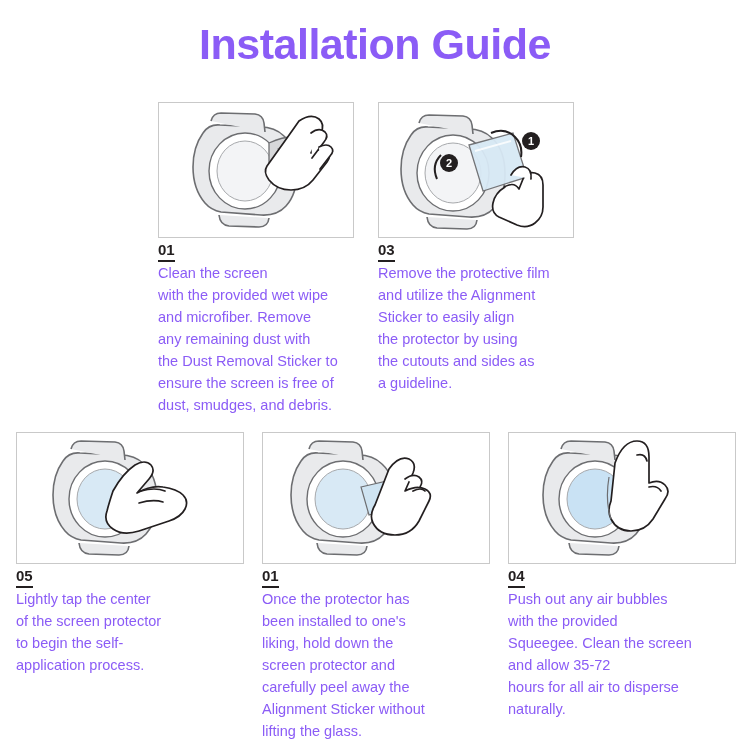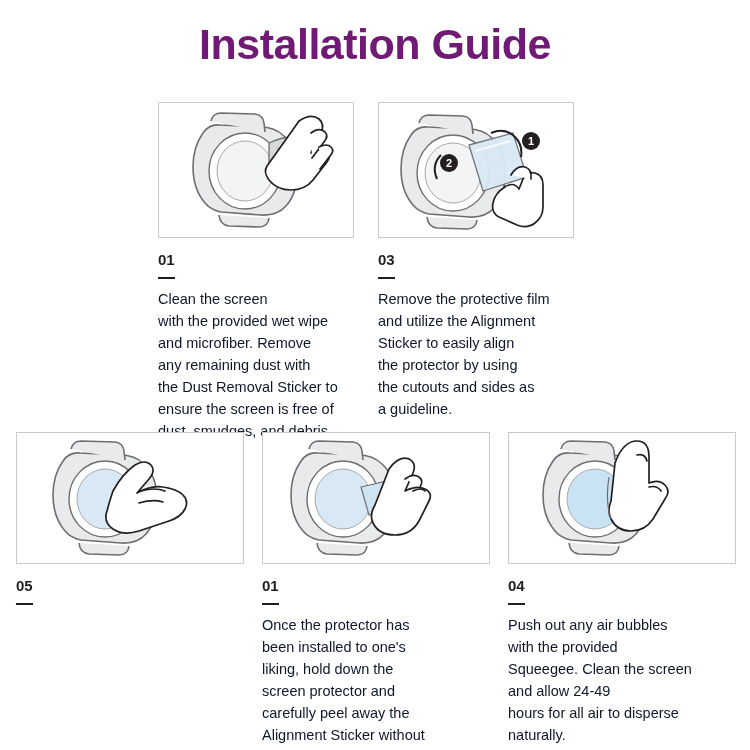--- a/index.html
+++ b/index.html
@@ -19,21 +19,21 @@
     width: 750px;
     height: 750px;
     box-sizing: border-box;
   }
   .title {
     text-align: center;
     font-size: 43px;
     font-weight: bold;
     letter-spacing: -0.5px;
     margin: 20px 0 0 0;
-    color: #701a75;
+    color: #8b5cf6;
   }
 
   
   .row {
     display: flex;
     position: absolute;
   }
   .row-top {
     top: 82px;
     left: 158px;
@@ -60,31 +60,30 @@
     box-sizing: border-box;
     position: relative;
     overflow: hidden;
   }
   .illus-top { height: 136px; }
   .illus-bottom { height: 132px; }
 
   .num {
     font-size: 15px;
     font-weight: bold;
-    margin-top: 14px;
+    margin-top: 4px;
     display: inline-block;
     border-bottom: 2px solid #231f20;
-    padding-bottom: 8px;
+    padding-bottom: 1px;
     line-height: 1.1;
   }
   .desc {
     font-size: 14.5px;
     line-height: 1.52;
-    margin-top: 9px;
-    color: #0f172a;
+    color: #8b5cf6;
     white-space: pre-line;
   }
 
   svg { display: block; }
 </style>
 </head>
 <body>
 
 <div class="page">
 
@@ -176,20 +175,24 @@
           <ellipse cx="88" cy="66" rx="28" ry="30" fill="#d8e9f5" stroke="#a7a9ac" stroke-width="1"></ellipse>
 
           <g fill="#ffffff" stroke="#231f20" stroke-width="1.7" stroke-linecap="round" stroke-linejoin="round">
             <path d="M96 58 q10 -18 22 -26 q10 -6 16 0 q5 6 -2 14 l-12 14 q14 -8 26 -6 q14 2 20 8 q6 6 2 14 q-4 8 -16 12 l-30 10 q-16 5 -26 -2 q-10 -7 -6 -18 q2 -8 6 -20 z"></path>
             <path d="M124 58 q14 -4 24 0"></path>
             <path d="M122 70 q14 -4 24 -1"></path>
           </g>
         </svg>
       </div>
       <div class="num">05</div>
+      <div class="desc">Lightly tap the center
+of the screen protector
+to begin the self-
+application process.</div>
     </div>
 
     <div class="step step-bottom">
       <div class="illus illus-bottom">
         <svg viewBox="0 0 228 132" width="228" height="132">
           <g stroke="#6d6e71" fill="#e9eaec" stroke-width="1.6">
             <path d="M38 28 q-10 14 -10 34 q0 22 12 36 q6 7 16 9 l40 3 q16 1 25 -9 q11 -12 11 -34 q0 -24 -13 -36 q-9 -9 -24 -9 l-40 -2 q-11 -1 -17 8 z"></path>
             <path d="M46 16 q2 -8 10 -8 l34 1 q8 1 9 9 l1 9"></path>
             <path d="M54 110 q1 10 10 11 l30 1 q9 0 10 -9"></path>
           </g>
@@ -231,19 +234,19 @@
             <path d="M128 22 q8 -2 10 6"></path>
             <path d="M140 54 q8 -2 12 4"></path>
           </g>
           <path d="M100 44 q-4 24 2 42" fill="none" stroke="#6d6e71" stroke-width="1.2"></path>
         </svg>
       </div>
       <div class="num">04</div>
       <div class="desc">Push out any air bubbles
 with the provided
 Squeegee. Clean the screen
-and allow 24-49
+and allow 35-72
 hours for all air to disperse
 naturally.</div>
     </div>
   </div>
 
 </div>
 
 </body></html>

